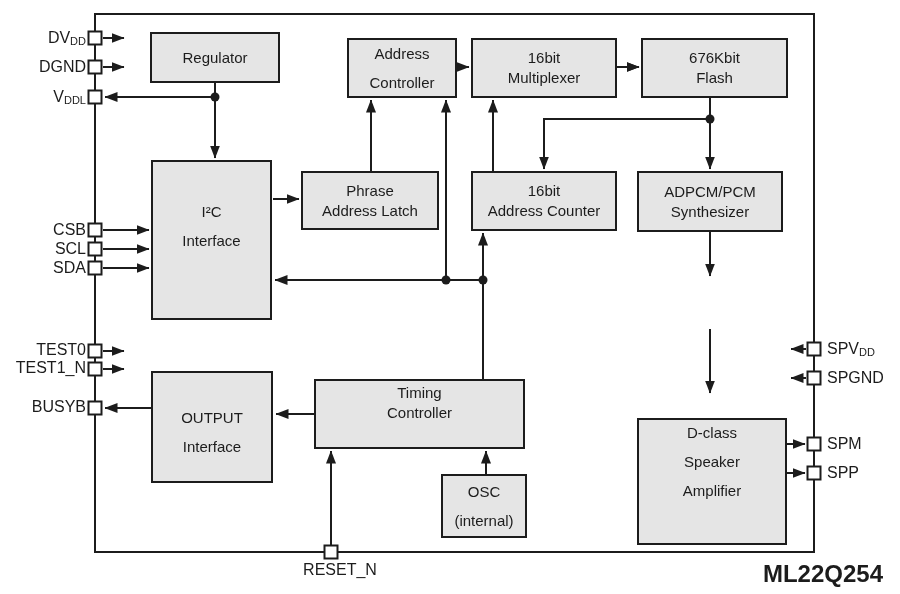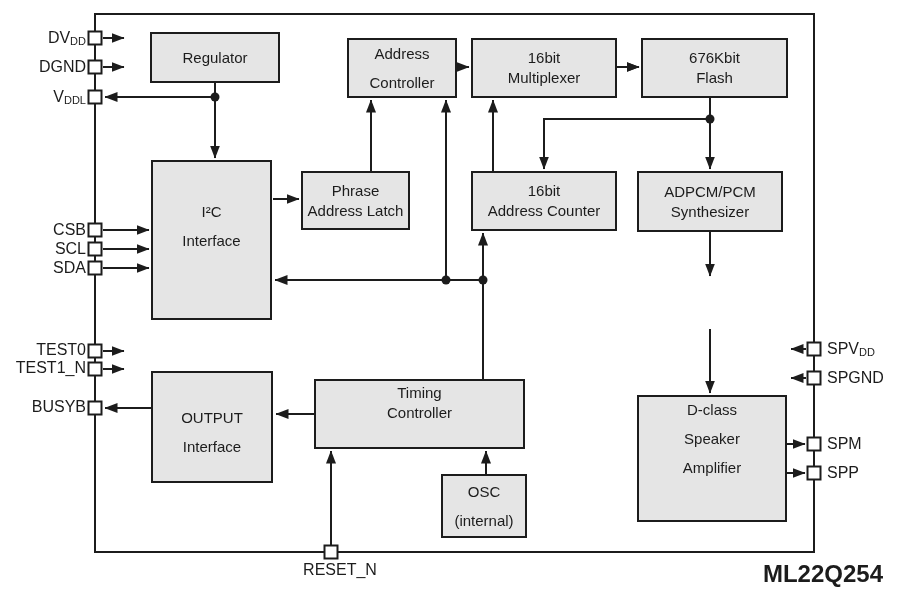--- a/index.html
+++ b/index.html
@@ -53,21 +53,21 @@
   <div class="block" style="left:641px;top:38px;width:147px;height:60px">
     <span>676Kbit</span>
     <span>Flash</span>
   </div>
 
   <div class="block spaced" style="left:151px;top:160px;width:121px;height:160px;padding-bottom:28px">
     <span>I²C</span>
     <span>Interface</span>
   </div>
 
-  <div class="block" style="left:301px;top:171px;width:109px;height:59px">
+  <div class="block" style="left:301px;top:171px;width:138px;height:59px">
     <span>Phrase</span>
     <span>Address Latch</span>
   </div>
 
   <div class="block" style="left:471px;top:171px;width:146px;height:60px">
     <span>16bit</span>
     <span>Address Counter</span>
   </div>
 
   <div class="block" style="left:637px;top:171px;width:146px;height:61px">
@@ -84,21 +84,21 @@
   <div class="block spaced" style="left:151px;top:371px;width:122px;height:112px;padding-top:10px">
     <span>OUTPUT</span>
     <span>Interface</span>
   </div>
 
   <div class="block spaced" style="left:441px;top:474px;width:86px;height:64px">
     <span>OSC</span>
     <span>(internal)</span>
   </div>
 
-  <div class="block spaced" style="left:637px;top:395px;width:150px;height:127px;padding-bottom:40px">
+  <div class="block spaced" style="left:637px;top:418px;width:150px;height:127px;padding-bottom:40px">
     <span>D-class</span>
     <span>Speaker</span>
     <span>Amplifier</span>
   </div>
 
   <div class="pinlabel left" style="top:28px"><span>DV</span><sub>DD</sub></div>
   <div class="pinlabel left" style="top:57px"><span>DGND</span></div>
   <div class="pinlabel left" style="top:87px"><span>V</span><sub>DDL</sub></div>
   <div class="pinlabel left" style="top:220px"><span>CSB</span></div>
   <div class="pinlabel left" style="top:239px"><span>SCL</span></div>

